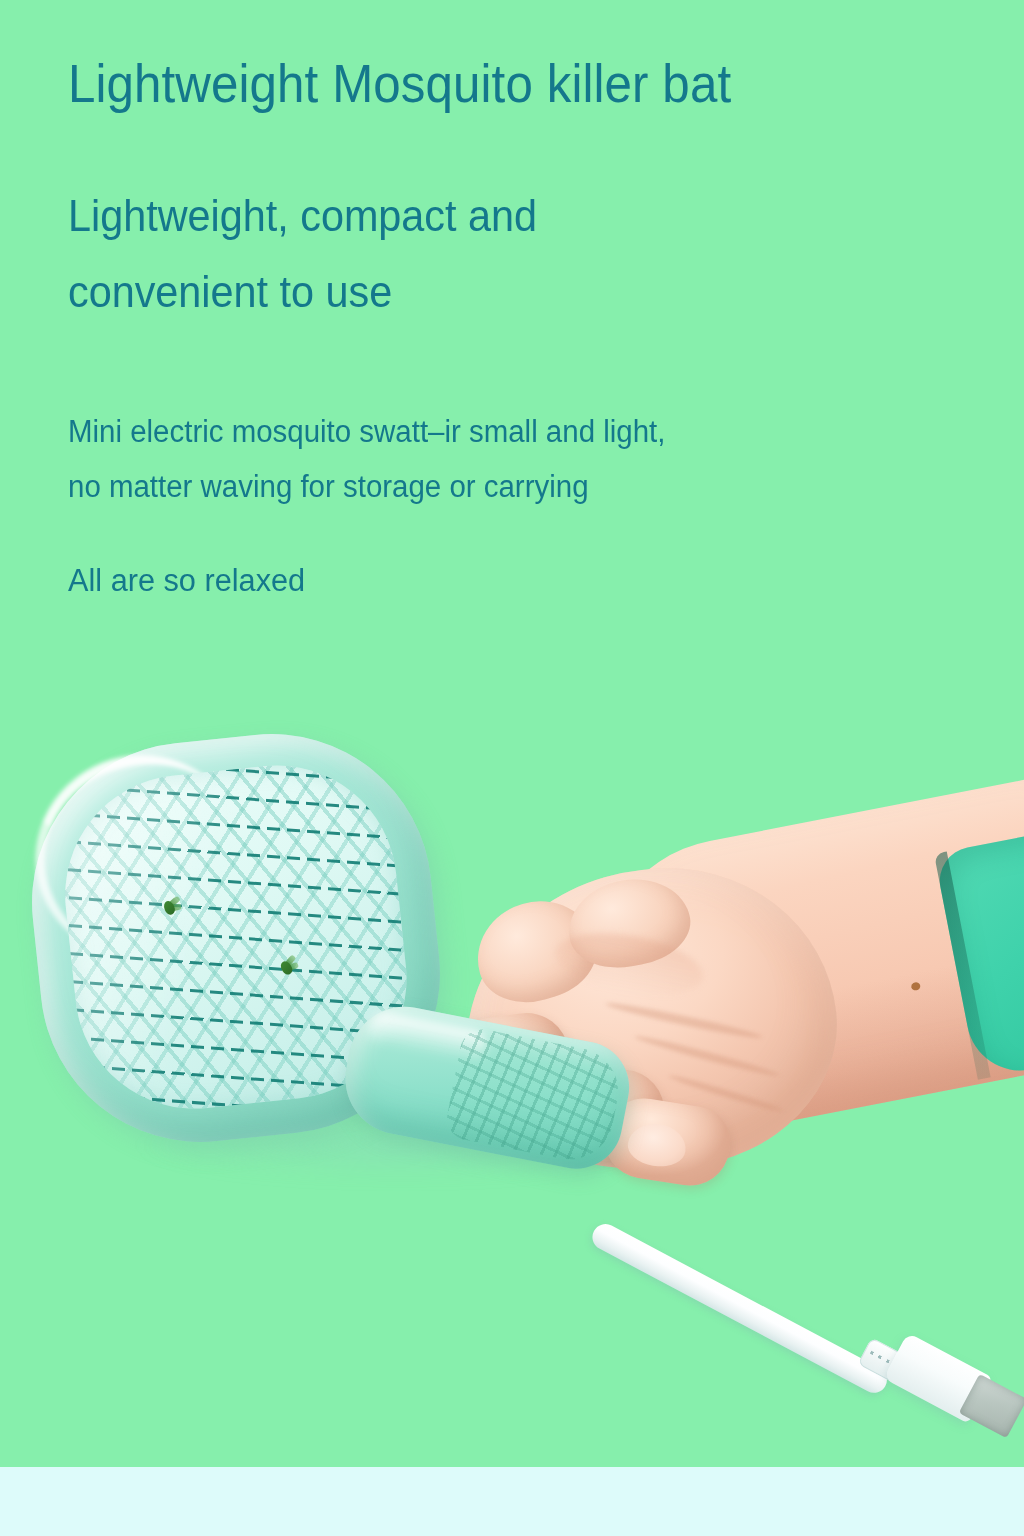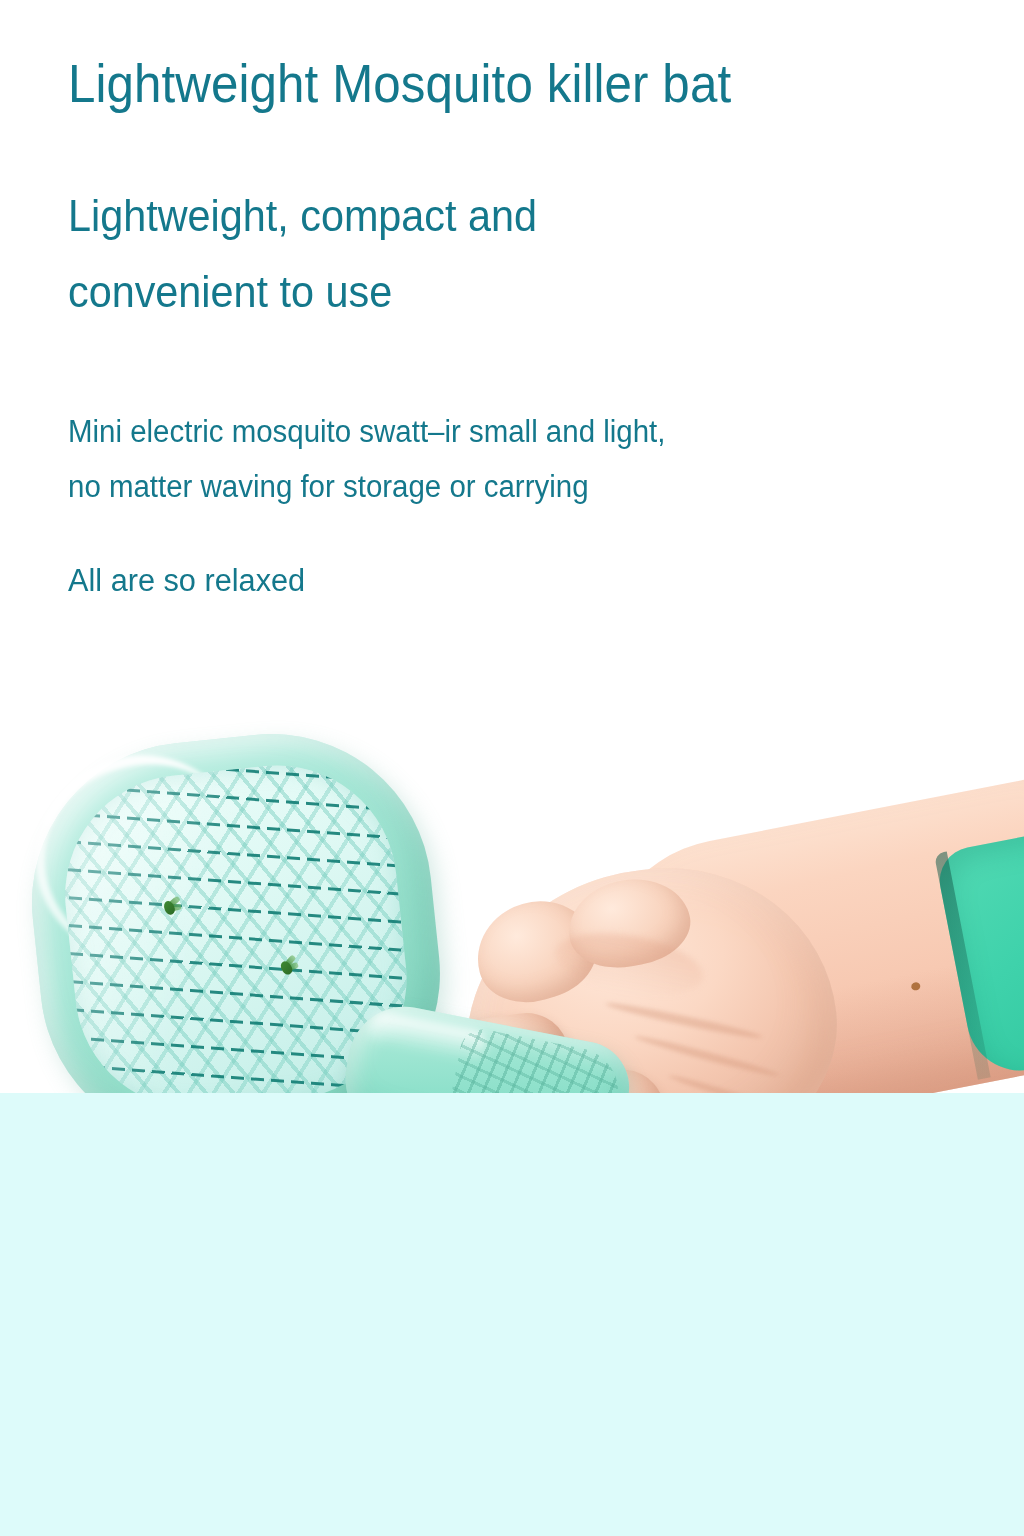--- a/index.html
+++ b/index.html
@@ -11,22 +11,22 @@
     height: 1536px;
     background: #ddfbfa;
     font-family: "DejaVu Sans", sans-serif;
     overflow: hidden;
     position: relative;
   }
 
   #page {
     position: relative;
     width: 1024px;
-    height: 1093px;
-    background: #ffffff;
+    height: 1467px;
+    background: #86efac;
     overflow: hidden;
   }
 
   
   .text-block {
     position: absolute;
     left: 68px;
     top: 56px;
     width: 910px;
     z-index: 40;

